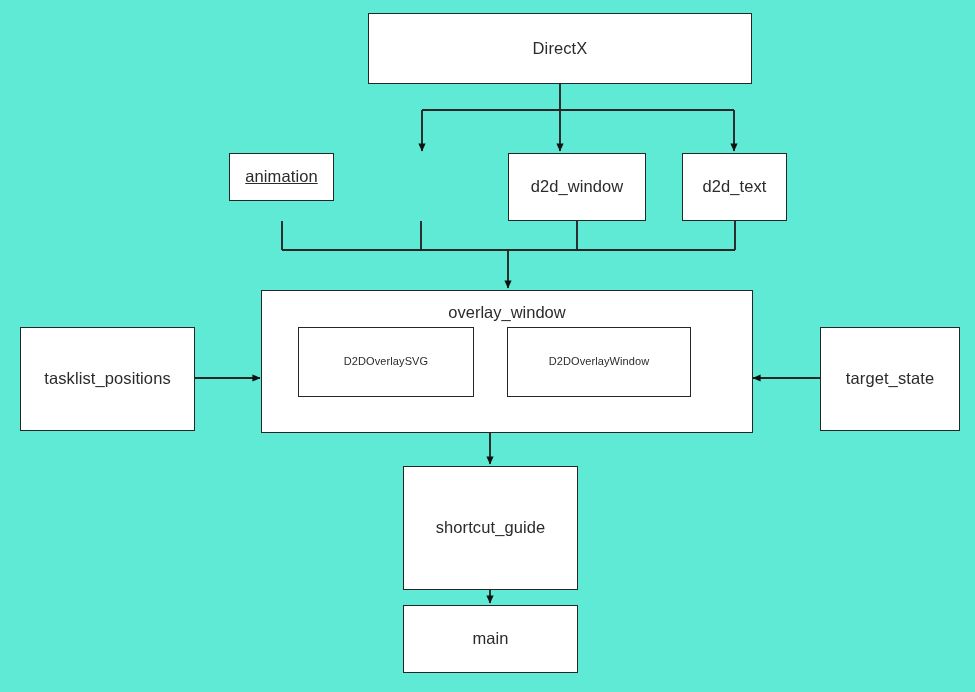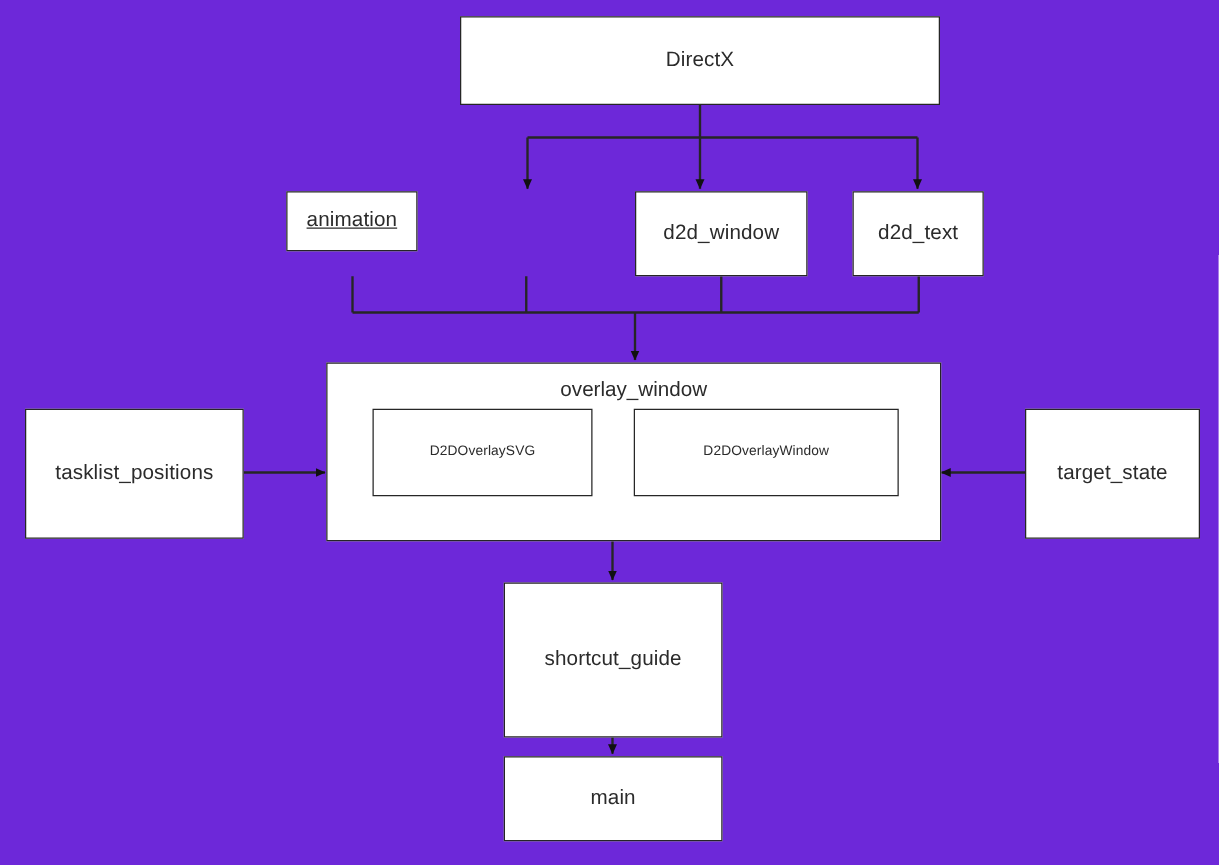--- a/index.html
+++ b/index.html
@@ -8,21 +8,21 @@
     padding: 0;
     background: #ffffff;
   }
   body {
     font-family: "Liberation Sans", "DejaVu Sans", sans-serif;
   }
   #diagram-root {
     position: relative;
     width: 975px;
     height: 692px;
-    background: #6d28d9;
+    background: #5eead4;
     overflow: hidden;
   }
   #edge-layer {
     position: absolute;
     left: 0;
     top: 0;
     width: 975px;
     height: 692px;
     pointer-events: none;
   }
@@ -118,21 +118,21 @@
     <span>d2d_text</span>
   </div>
 
   <div class="node-group" style="left:261px; top:290px; width:492px; height:143px;padding-left:32px;">
     <span class="group-label">overlay_window</span>
 
     <div class="node inner" style="left:36px; top:36px; width:176px; height:70px;">
       <span>D2DOverlaySVG</span>
     </div>
 
-    <div class="node inner" style="left:245px; top:36px; width:212px; height:70px;text-align:right;">
+    <div class="node inner" style="left:245px; top:36px; width:184px; height:70px;text-align:right;">
       <span>D2DOverlayWindow</span>
     </div>
   </div>
 
   <div class="node" style="left:820px; top:327px; width:140px; height:104px;">
     <span>target_state</span>
   </div>
 
   <div class="node" style="left:20px; top:327px; width:175px; height:104px;">
     <span>tasklist_positions</span>

